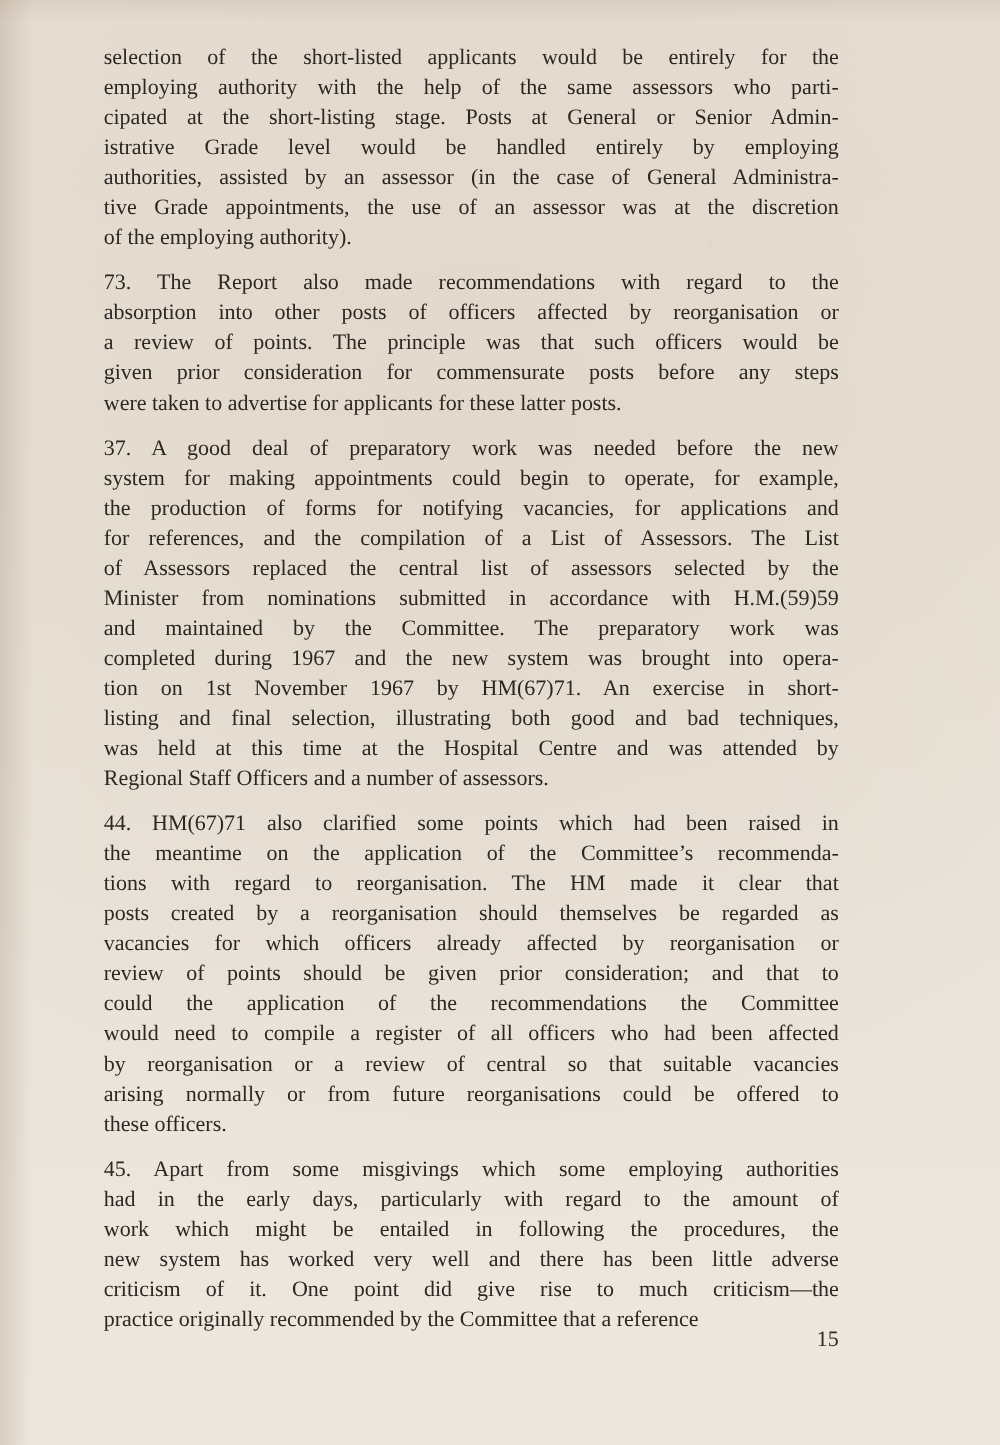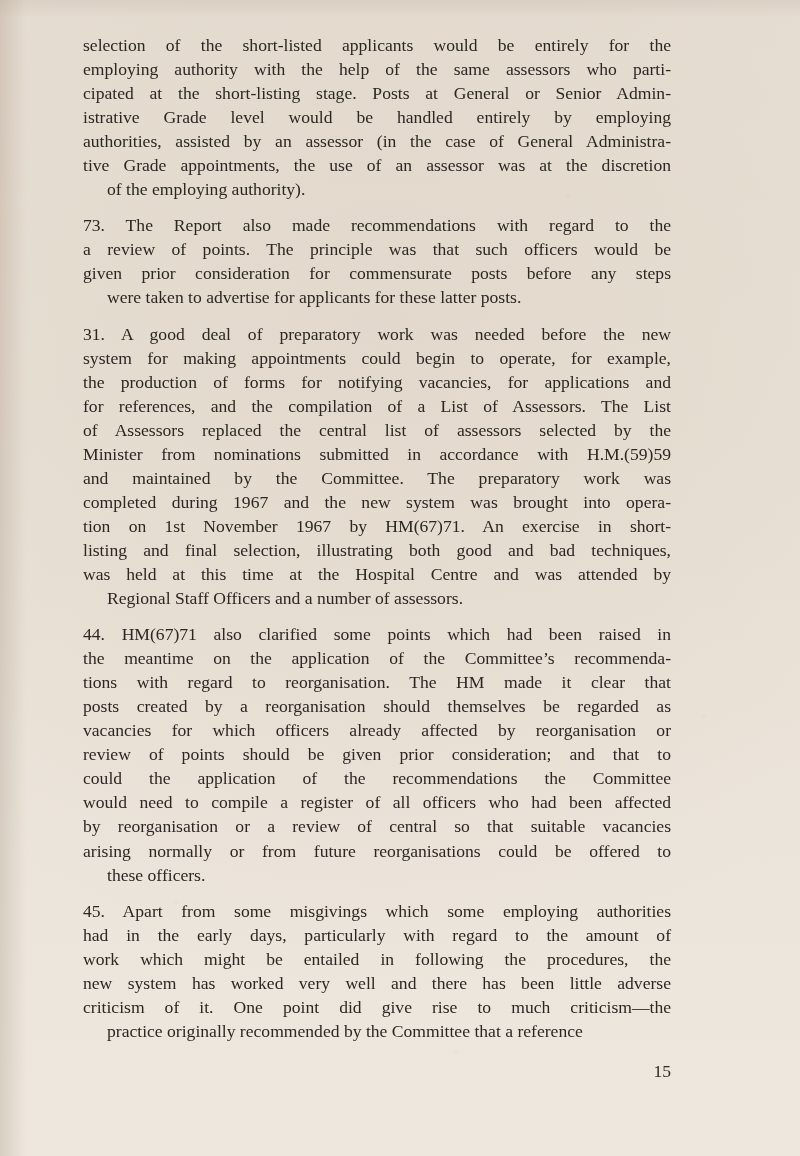--- a/index.html
+++ b/index.html
@@ -78,21 +78,20 @@
     display: block;
     white-space: pre;
     text-align: justify;
     text-align-last: justify;
     text-justify: inter-word;
   }
   
   .ln.last {
     text-align: left;
     text-align-last: left;
-    margin-left: 24px;
   }
 
   #folio {
     position: absolute;
     left: 83px;
     width: 588px;
     top: 1060px;
     text-align: right;
     color: #2f2a25;
     font-size: 17.6px;
@@ -115,27 +114,28 @@
       <span class="ln">employing authority with the help of the same assessors who parti-</span>
       <span class="ln">cipated at the short-listing stage. Posts at General or Senior Admin-</span>
       <span class="ln">istrative Grade level would be handled entirely by employing</span>
       <span class="ln">authorities, assisted by an assessor (in the case of General Administra-</span>
       <span class="ln">tive Grade appointments, the use of an assessor was at the discretion</span>
       <span class="ln last">of the employing authority).</span>
     </p>
 
     <p class="para">
       <span class="ln">73. The Report also made recommendations with regard to the</span>
+      <span class="ln">absorption into other posts of officers affected by reorganisation or</span>
       <span class="ln">a review of points. The principle was that such officers would be</span>
       <span class="ln">given prior consideration for commensurate posts before any steps</span>
       <span class="ln last">were taken to advertise for applicants for these latter posts.</span>
     </p>
 
     <p class="para">
-      <span class="ln">31. A good deal of preparatory work was needed before the new</span>
+      <span class="ln">37. A good deal of preparatory work was needed before the new</span>
       <span class="ln">system for making appointments could begin to operate, for example,</span>
       <span class="ln">the production of forms for notifying vacancies, for applications and</span>
       <span class="ln">for references, and the compilation of a List of Assessors. The List</span>
       <span class="ln">of Assessors replaced the central list of assessors selected by the</span>
       <span class="ln">Minister from nominations submitted in accordance with H.M.(59)59</span>
       <span class="ln">and maintained by the Committee. The preparatory work was</span>
       <span class="ln">completed during 1967 and the new system was brought into opera-</span>
       <span class="ln">tion on 1st November 1967 by HM(67)71. An exercise in short-</span>
       <span class="ln">listing and final selection, illustrating both good and bad techniques,</span>
       <span class="ln">was held at this time at the Hospital Centre and was attended by</span>

